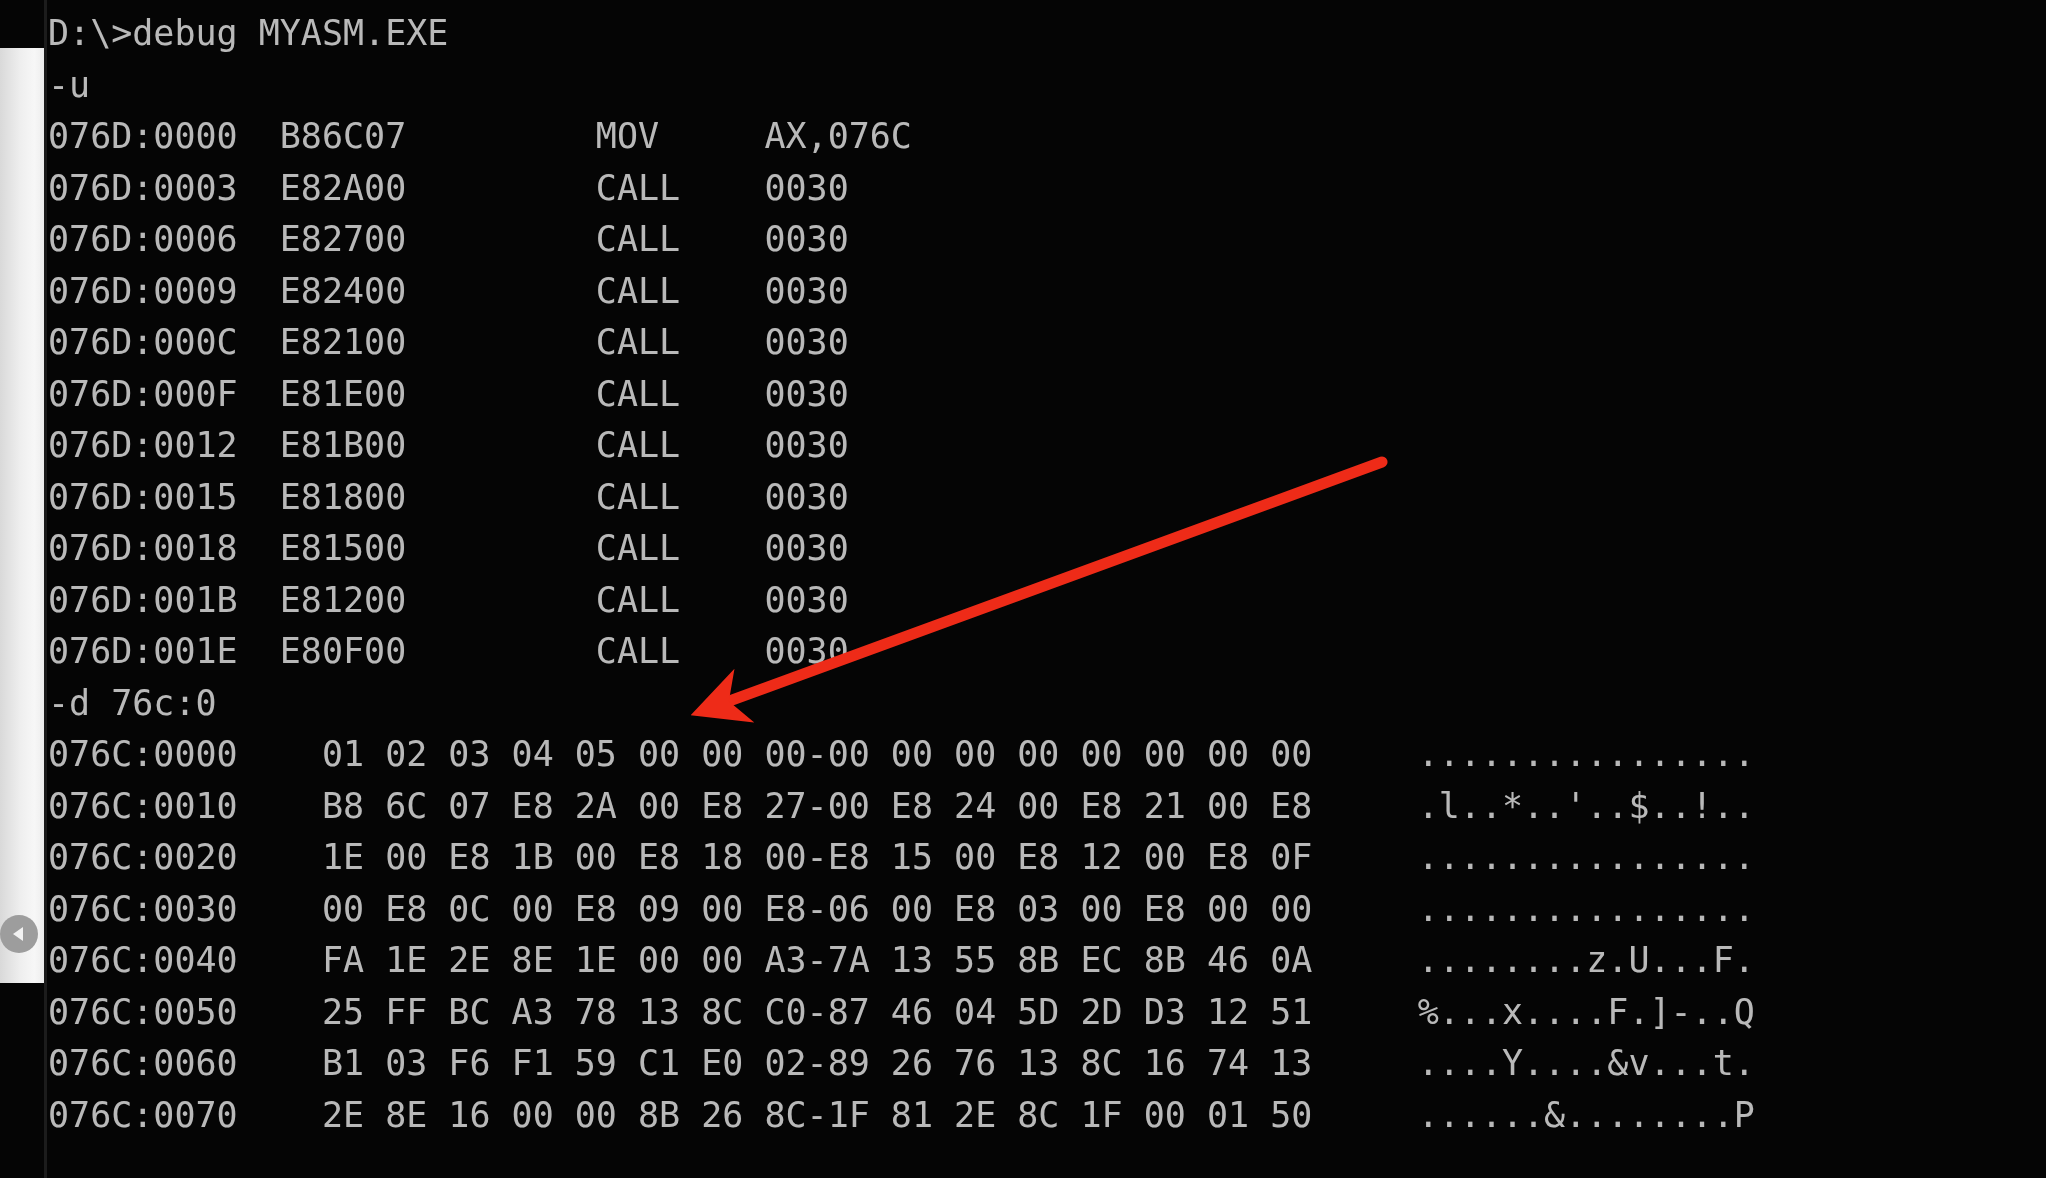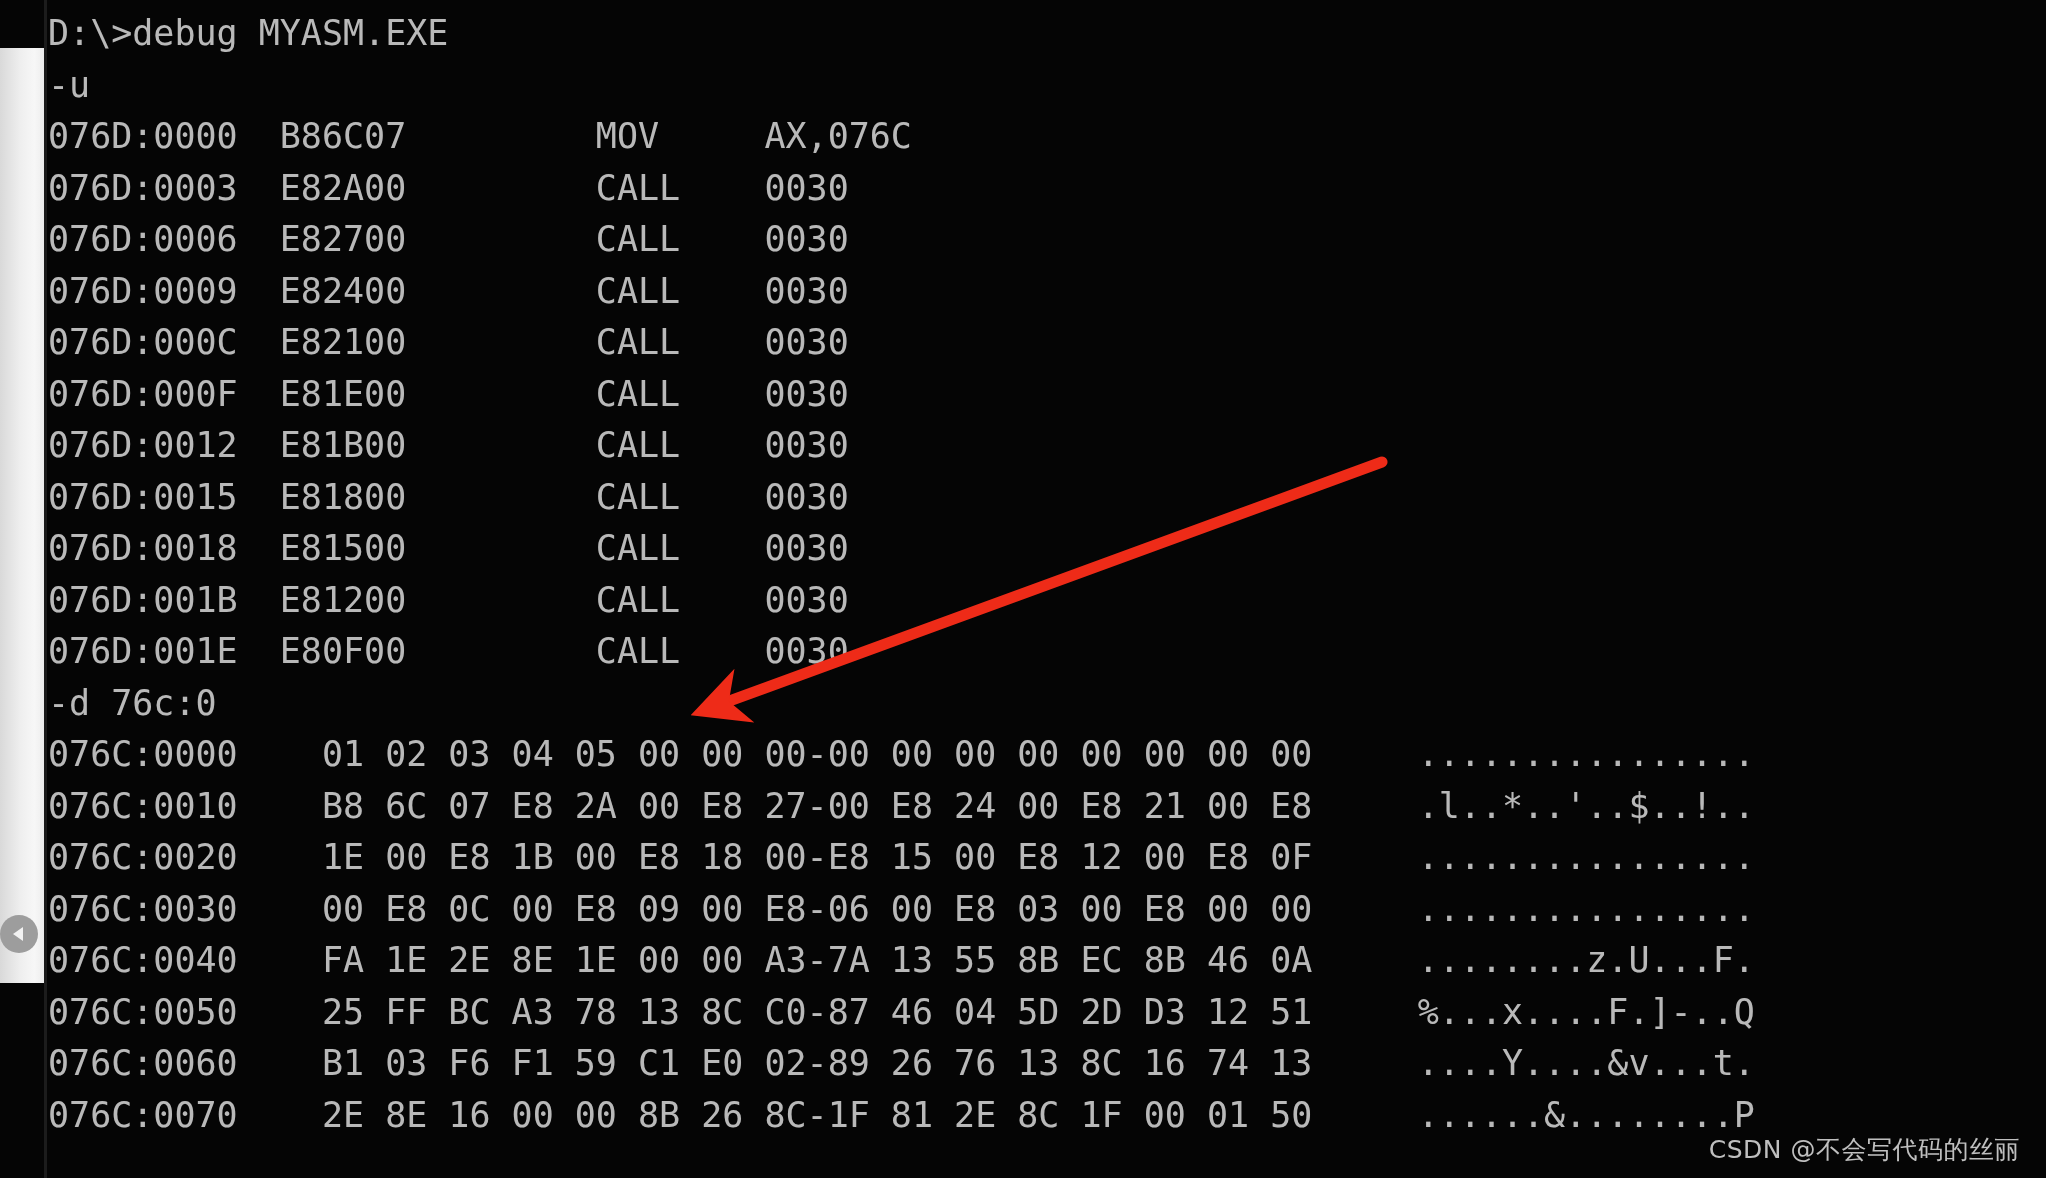--- a/index.html
+++ b/index.html
@@ -123,15 +123,14 @@
 
   <svg id="arrow-svg" viewBox="0 0 2046 1178" preserveAspectRatio="none">
     <defs>
       <marker id="arrowhead" markerWidth="5.2" markerHeight="5.2" refX="3.6" refY="2.6" orient="auto">
         <path d="M0,0 L5.2,2.6 L0,5.2 L1.5,2.6 Z" fill="#ee2b18"></path>
       </marker>
     </defs>
     <line id="arrow-line" x1="1382" y1="462" x2="707.1459145249497" y2="709.1849266565591" stroke="#ee2b18" stroke-width="11" stroke-linecap="round" marker-end="url(#arrowhead)"></line>
   </svg>
 
-  <div id="watermark">CSDN @不会写代码的丝丽</div>
 
 </div>
 
 </body></html>

